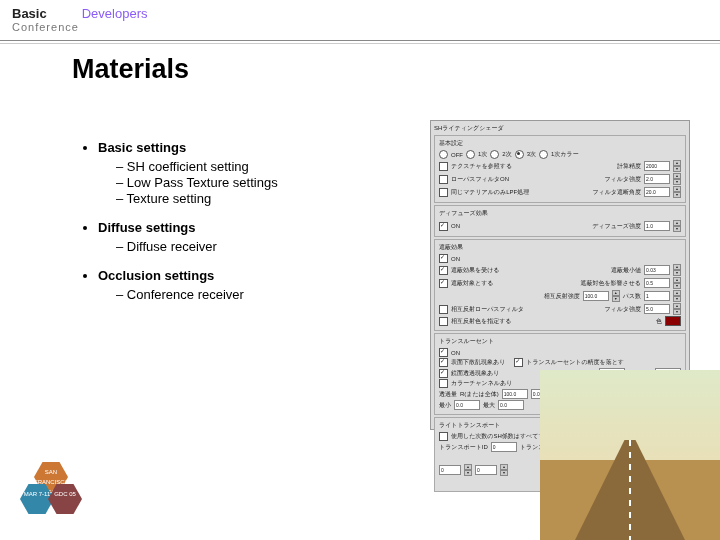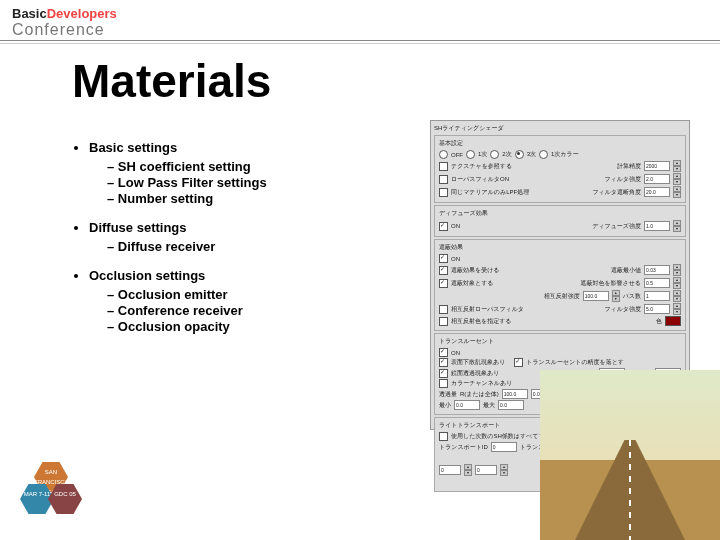--- a/index.html
+++ b/index.html
@@ -13,50 +13,50 @@
     overflow: hidden;
   }
   .header {
     position: absolute;
     top: 6px;
     left: 12px;
     font-size: 13px;
     color: #444;
   }
   .header .game { font-weight: bold; color: #222; }
-  .header .dev { font-weight: bold; color: #ef4444; }
-  .header .conf { font-size: 16px; color: #777; display:block; letter-spacing:1px;}
+  .header .dev { font-weight: normal; color: #8b5cf6; margin-left: 35px; }
+  .header .conf { font-size: 11px; color: #777; display:block; letter-spacing:1px;}
   .hr {
     position: absolute;
     top: 40px;
     left: 0;
     width: 720px;
     height: 2px;
     border-top: 1px solid #888;
     border-bottom: 1px solid #ccc;
   }
   .title {
     position: absolute;
     top: 54px;
     left: 72px;
-    font-size: 46px;
+    font-size: 27px;
     font-weight: bold;
     color: #000;
   }
   .content {
     position: absolute;
     top: 140px;
-    left: 71px;
+    left: 80px;
     width: 320px;
     font-size: 13px;
     color: #000;
   }
   .content ul.top { list-style: disc; margin:0; padding-left: 18px; }
   .content ul.top > li { font-weight: bold; margin-bottom: 14px; }
-  .content ul.sub { list-style: none; margin: 4px 0 0 0; padding-left: 18px; font-weight: bold; }
+  .content ul.sub { list-style: none; margin: 4px 0 0 0; padding-left: 18px; font-weight: normal; }
   .content ul.sub > li::before { content: "–  "; color:#000; }
   .content ul.sub > li { margin: 1px 0; }
   .panel {
     position: absolute;
     top: 120px;
     left: 430px;
     width: 260px;
     height: 310px;
     background: #ddd;
     border: 1px solid #999;
@@ -114,30 +114,28 @@
   <span class="conf">Conference</span>
 </div>
 <div class="hr"></div>
 
 <div class="title">Materials</div>
 
 <div class="content">
   <ul class="top" id="outline-list">
       <li>Basic settings<ul class="sub">
           <li>SH coefficient setting</li>
-          <li>Low Pass Filter settings</li>
-          <li>Number setting</li>
+          <li>Low Pass Texture settings</li>
+          <li>Texture setting</li>
         </ul></li>
       <li>Diffuse settings<ul class="sub">
           <li>Diffuse receiver</li>
         </ul></li>
       <li>Occlusion settings<ul class="sub">
-          <li>Occlusion emitter</li>
           <li>Conference receiver</li>
-          <li>Occlusion opacity</li>
         </ul></li>
     </ul>
 </div>
 
 <div class="panel">
   <div class="lbl">SHライティングシェーダ</div>
 
   <div class="gbox">
     <div class="gtitle">基本設定</div>
     <div class="row" id="radio-row">

